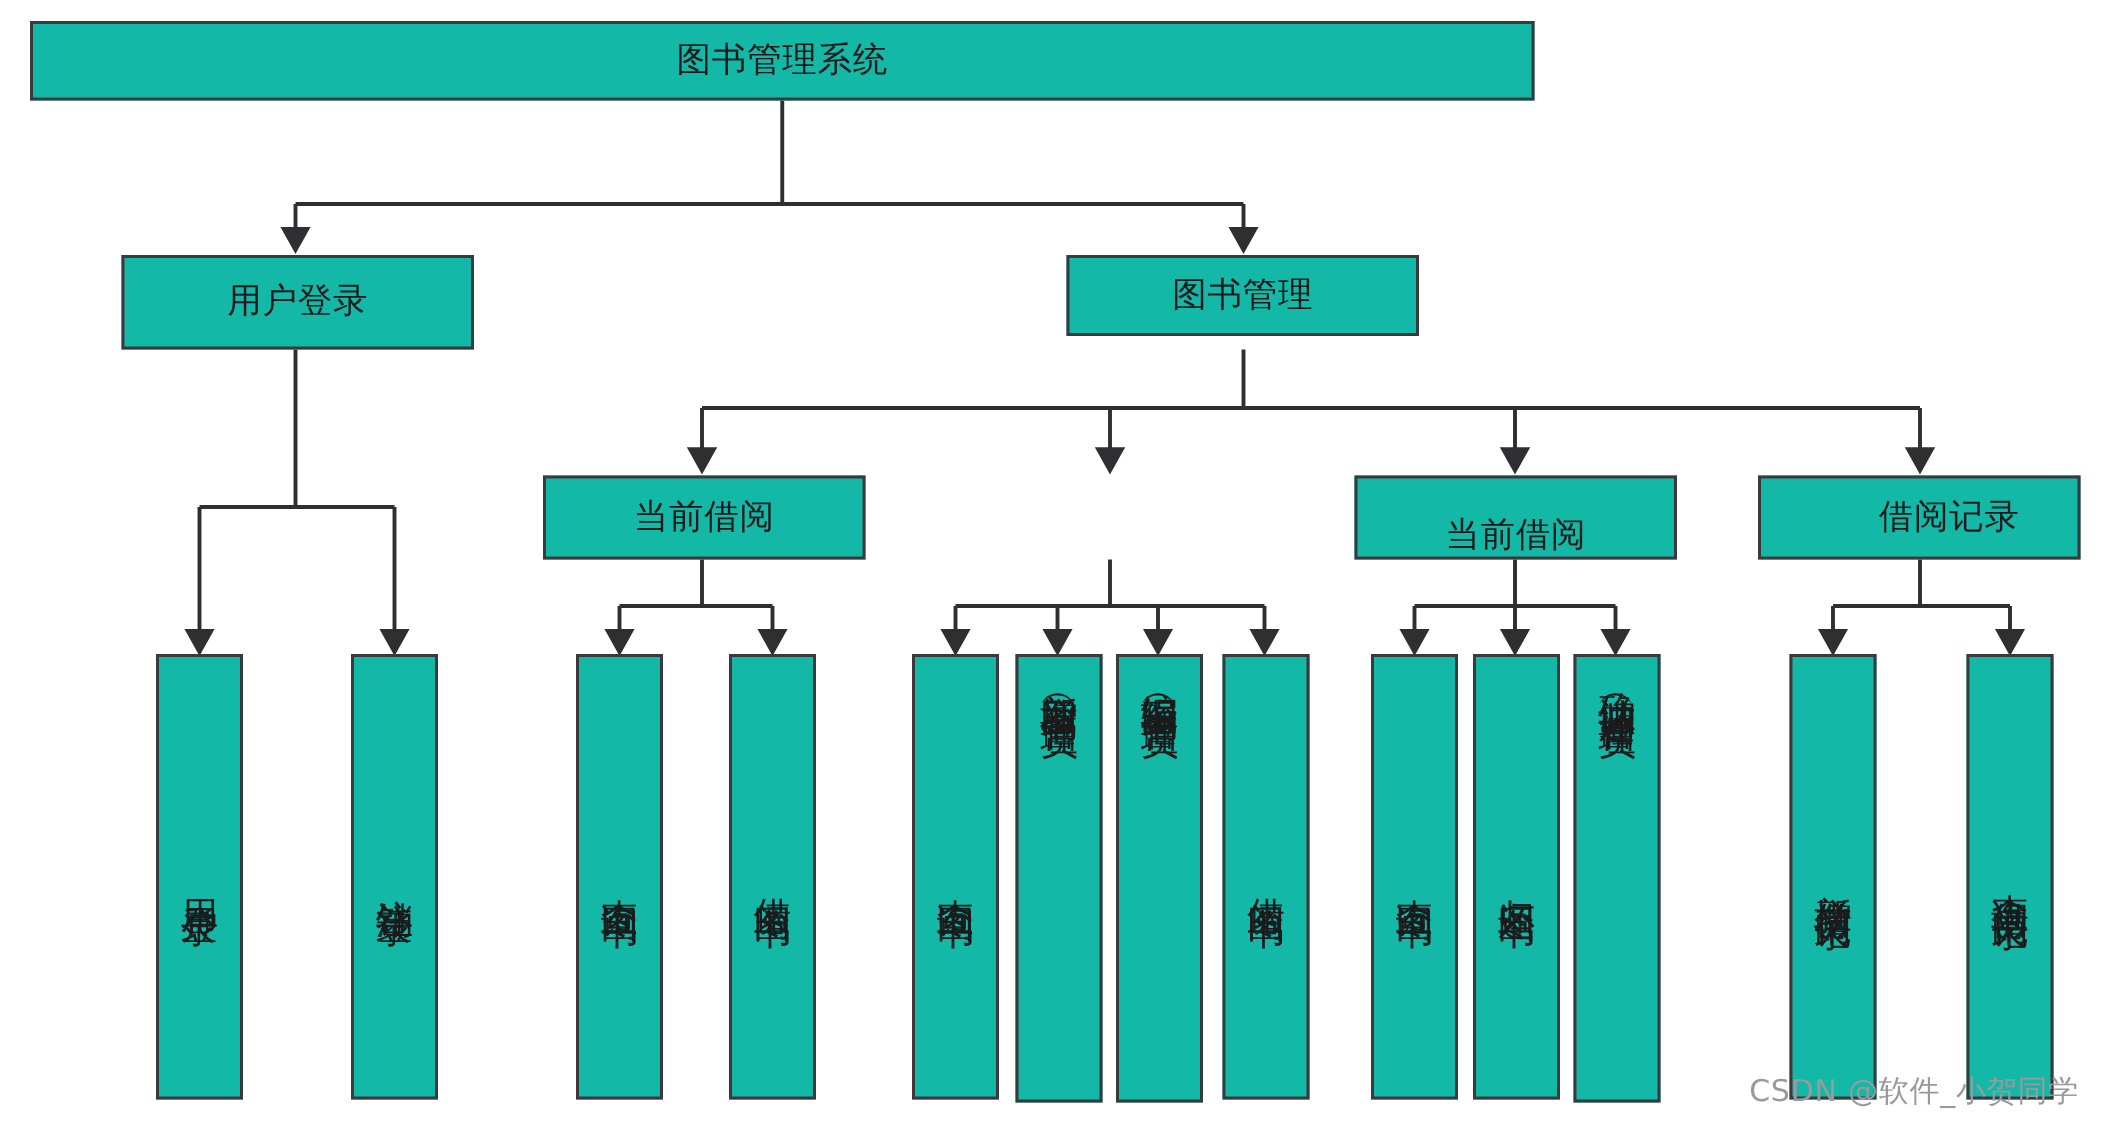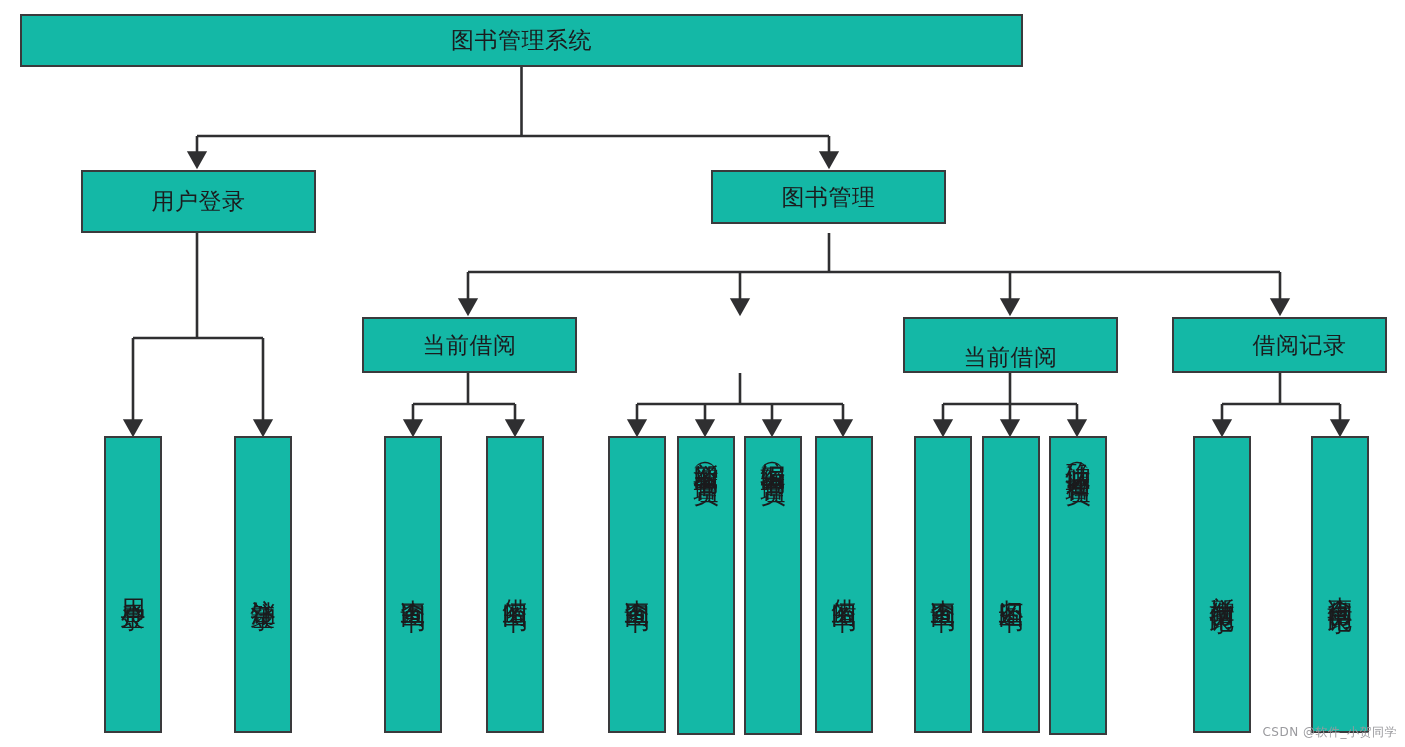--- a/index.html
+++ b/index.html
@@ -58,23 +58,23 @@
     letter-spacing: 3px;
     line-height: 1.0;
     white-space: nowrap;
   }
   .node.vert.centered {
     align-items: center;
     padding-top: 0;
   }
   .watermark {
     position: absolute;
-    right: 8px;
+    right: 19px;
     bottom: 6px;
-    font-size: 12px;
+    font-size: 20px;
     color: #9a9a9e;
     letter-spacing: 0.5px;
     white-space: nowrap;
   }
 </style>
 </head>
 <body>
 
 <div id="diagram-root">
 

